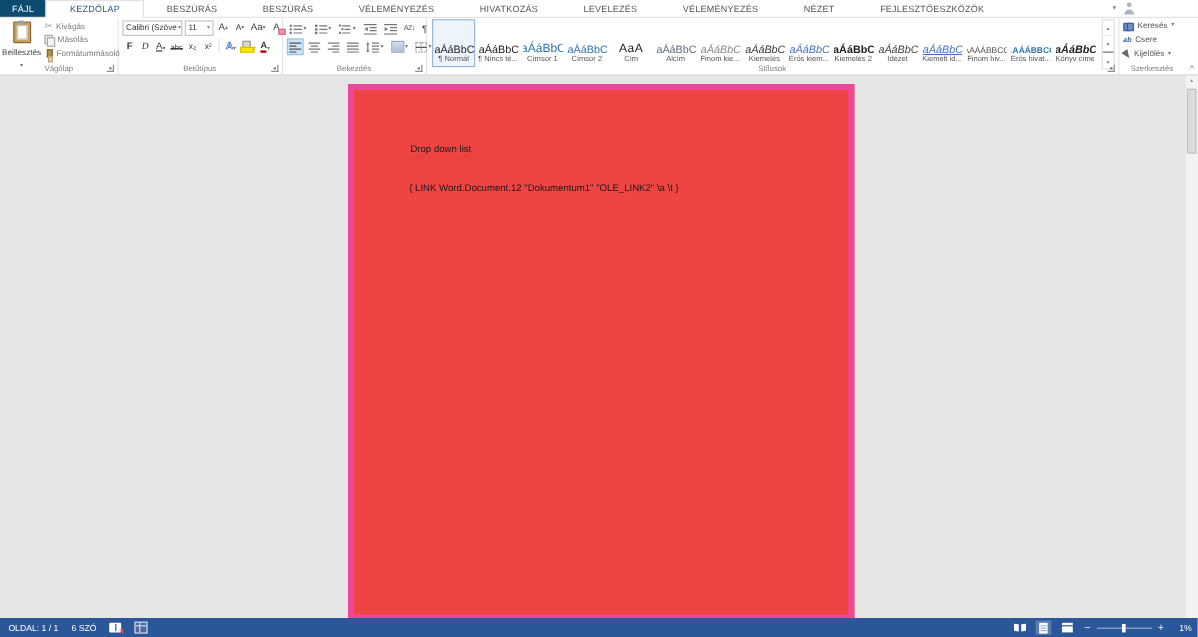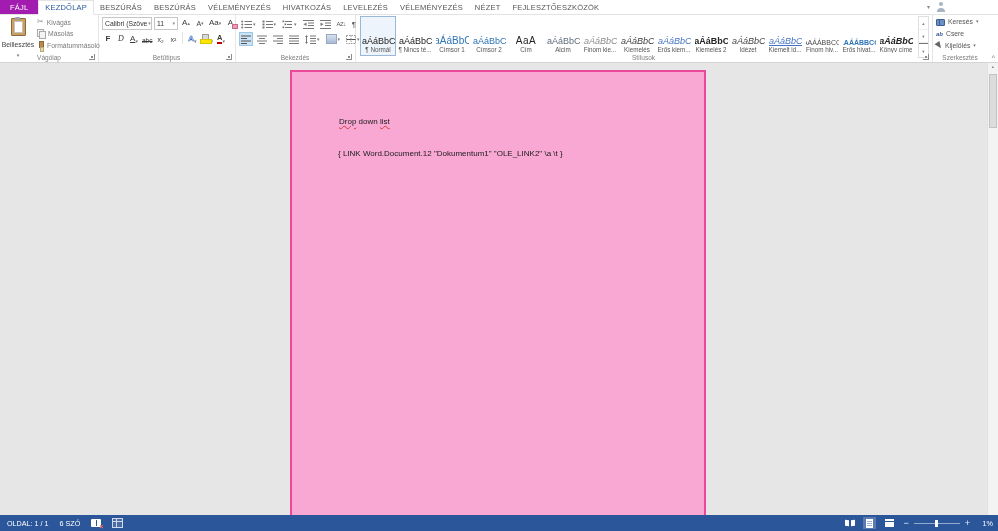--- a/index.html
+++ b/index.html
@@ -2,22 +2,22 @@
 <html><head>
 <meta charset="utf-8">
 <style>
   html,body{margin:0;padding:0}
   body{width:998px;height:531px;overflow:hidden;position:relative;background:#fff;
        font-family:"Liberation Sans",sans-serif;-webkit-font-smoothing:antialiased}
   
   .tabbar{position:absolute;top:0;left:0;right:0;height:14px;background:#fff;
           border-bottom:1px solid #e3e3e3;display:flex;align-items:stretch;
           font-size:7.5px;color:#555;z-index:5}
-  .tab{padding:0 6px;display:flex;align-items:center;letter-spacing:.2px;cursor:pointer;white-space:nowrap}
-  .tab.file{background:#a21caf;color:#fff;padding:0 10px}
+  .tab{padding:0 19px;display:flex;align-items:center;letter-spacing:.2px;cursor:pointer;white-space:nowrap}
+  .tab.file{background:#0c4a6e;color:#fff;padding:0 10px}
   .tab.active{color:#2b579a;background:#fff;border:1px solid #e3e3e3;border-bottom:1px solid #fff;margin-bottom:-1px}
   .tabbar-right{margin-left:auto;display:flex;align-items:center;gap:6px;padding-right:52px;color:#888}
   .caret{font-size:6px;line-height:1}
   .person{width:10px;height:10px;position:relative}
   .person:before{content:"";position:absolute;top:0;left:3px;width:4px;height:4px;border-radius:50%;background:#a7b4c4}
   .person:after{content:"";position:absolute;bottom:0;left:1px;width:8px;height:4px;border-radius:4px 4px 0 0;background:#a7b4c4}
   
   .ribbon{position:absolute;top:14px;left:0;right:0;height:48px;background:#fff;border-bottom:1px solid #d4d4d4;z-index:4}
   .rgroup{position:absolute;top:0;height:48px;border-right:1px solid #e6e6e6}
   .glabel{position:absolute;bottom:1px;left:0;right:0;text-align:center;font-size:6.5px;color:#7d7d7d;white-space:nowrap}
@@ -104,21 +104,21 @@
   .g-edit{left:932px;width:56px;border-right:none}
   .erow{position:absolute;left:4px;display:flex;align-items:center;gap:3px;font-size:6.8px;color:#555;white-space:nowrap;cursor:pointer}
   .ic-find{width:9px;height:6px;position:relative}
   .ic-find:before,.ic-find:after{content:"";position:absolute;top:0;width:4px;height:5px;border:1px solid #3b5e94;border-radius:1px;background:#6c8fc4}
   .ic-find:before{left:0}.ic-find:after{right:0}
   .ic-rep{font-size:6px;color:#3b5e94;font-style:italic;font-weight:bold}
   .ic-sel{width:0;height:0;border-left:3px solid transparent;border-right:3px solid transparent;border-top:7px solid #666;transform:rotate(-35deg)}
   .collapse{position:absolute;right:3px;bottom:1px;font-size:7px;color:#777;cursor:pointer;line-height:1}
   
   .docarea{position:absolute;top:62px;left:0;right:0;bottom:16px;background:#e6e6e6;overflow:hidden}
-  .page{position:absolute;left:290px;top:8px;width:412px;bottom:-2px;background:#f9a8d4;border:2px solid #ec4899}
+  .page{position:absolute;left:290px;top:8px;width:412px;bottom:-2px;background:#ef4444;border:5px solid #ec4899}
   .doc-h1{position:absolute;left:47px;top:45px;font-size:8px;color:#1a1a1a}
   .sp-err{text-decoration:underline;text-decoration-style:wavy;text-decoration-color:#d83b3b;text-decoration-thickness:1px;text-underline-offset:1px}
   .doc-field{position:absolute;left:46px;top:77px;font-size:8px;color:#1a1a1a;white-space:pre}
   
   .vscroll{position:absolute;right:0;top:62px;bottom:16px;width:10px;background:#f3f3f3;border-left:1px solid #e1e1e1;z-index:3}
   .vs-up{height:10px;text-align:center;font-size:4.5px;color:#8a8a8a;line-height:10px;cursor:pointer}
   .vs-thumb{position:absolute;top:12px;left:1px;right:1px;height:52px;background:#dcdcdc;border:1px solid #c2c2c2;cursor:pointer}
   
   .statusbar{position:absolute;left:0;right:0;bottom:0;height:16px;background:#2b579a;color:#fff;
              display:flex;align-items:center;font-size:7.2px;z-index:6}

